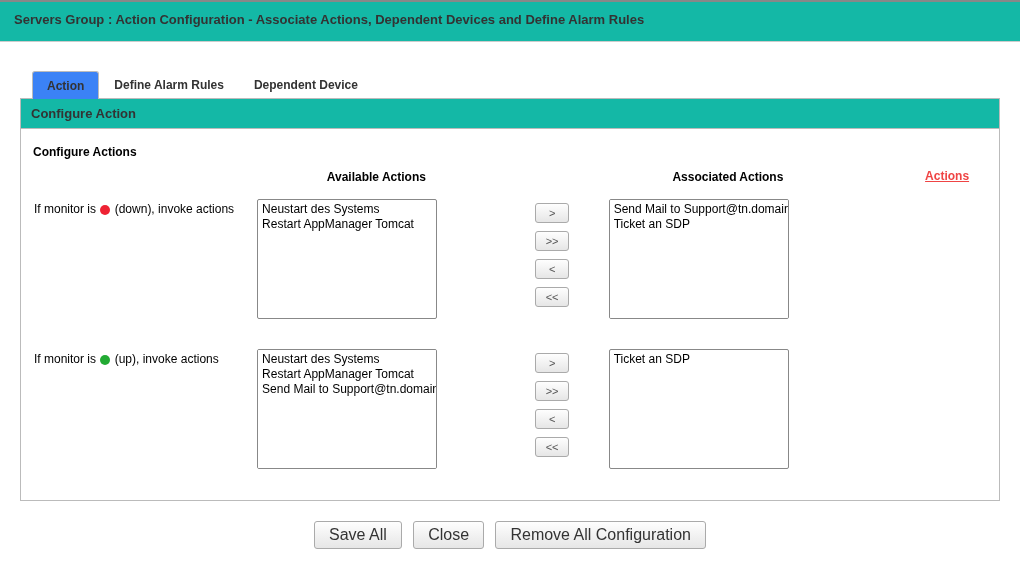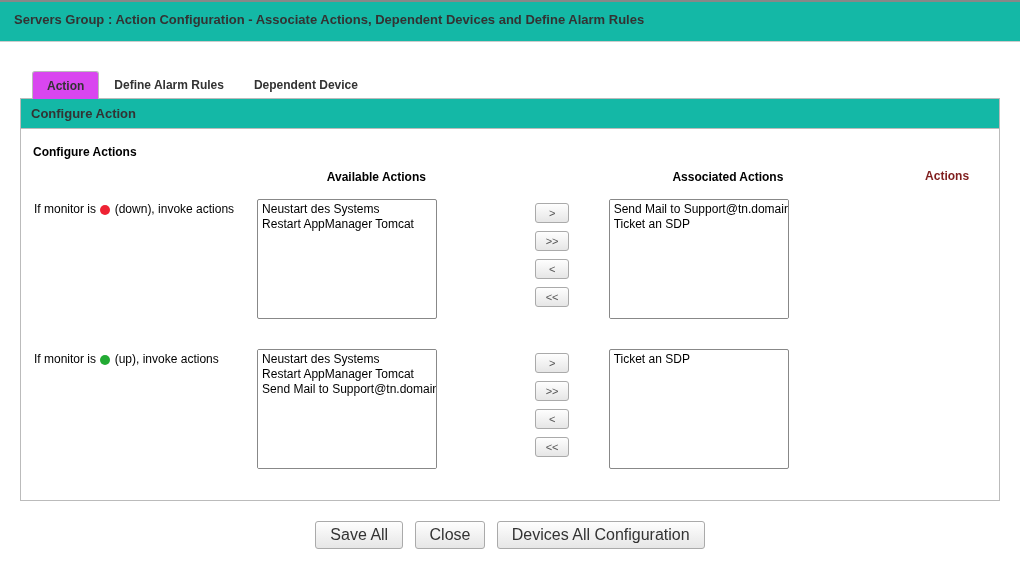--- a/index.html
+++ b/index.html
@@ -34,21 +34,21 @@
   .tab {
     font-size: 12px;
     font-weight: bold;
     padding: 7px 14px 6px 14px;
     border: 1px solid transparent;
     border-bottom: none;
     color: #333;
     cursor: pointer;
   }
   .tab.active {
-    background: #d946ef;
+    background: #3b82f6;
     border-color: #bbb;
     border-radius: 3px 3px 0 0;
     position: relative;
     top: 1px;
   }
   .panel {
     border: 1px solid #bbb;
     border-top: none;
   }
   .panel-header {
@@ -118,21 +118,22 @@
     font-size: 11px;
     line-height: 1;
     border: 1px solid #aaa;
     border-radius: 3px;
     background: linear-gradient(#fefefe, #e6e6e6);
     color: #555;
     cursor: pointer;
     padding: 0;
   }
   .link {
-    color: #7f1d1d;
+    color: #ef4444;
+    text-decoration: underline;
     cursor: pointer;
   }
   .footer {
     text-align: center;
     margin-top: 10px;
     padding: 10px 0 0 0;
   }
   .footer button {
     font-size: 16px;
     padding: 4px 14px;
@@ -232,16 +233,16 @@
           <td></td>
         </tr>
       </tbody>
         </table>
     </div>
   </div>
 
   <div class="footer">
     <button>Save All</button>
     <button>Close</button>
-    <button>Devices All Configuration</button>
+    <button>Remove All Configuration</button>
   </div>
 
 </div>
 
 </body></html>

